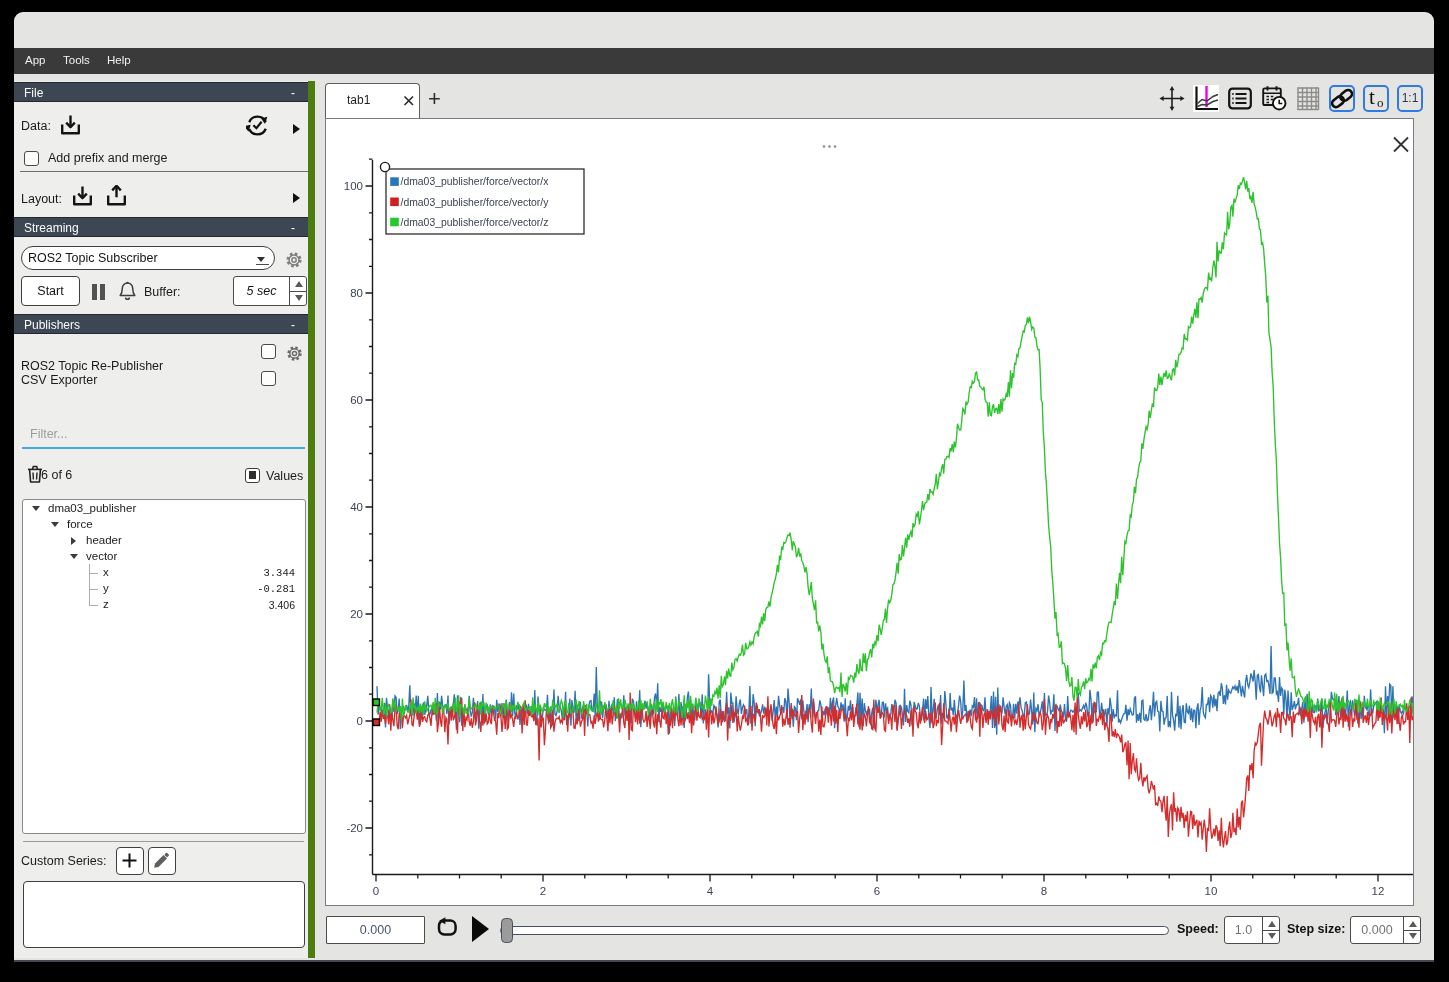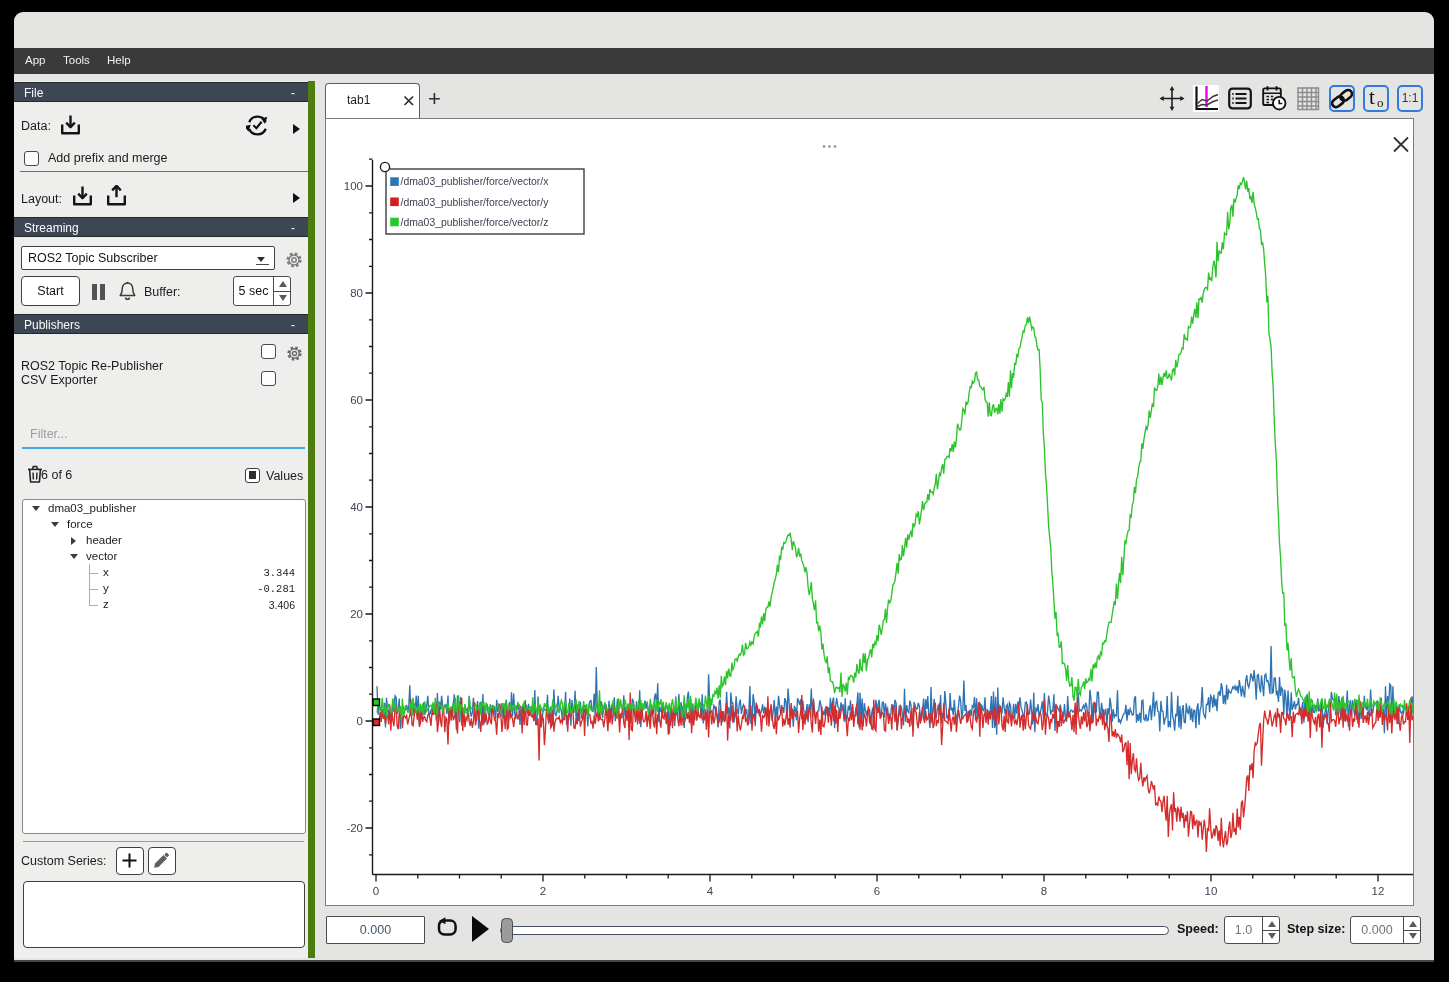--- a/index.html
+++ b/index.html
@@ -74,40 +74,40 @@
   <path d="M10.5 1.5 V12.2" stroke="#141414" stroke-width="2.4"></path>
   <path d="M6.2 8.6 L10.5 13.2 L14.8 8.6" fill="none" stroke="#141414" stroke-width="2.4" stroke-linejoin="round"></path>
 </svg>
 <svg style="position:absolute; left:92px; top:104px;" width="21" height="23" viewBox="0 0 21 23">
   <path d="M2.2 10.5 V19.3 H18.8 V10.5" fill="none" stroke="#141414" stroke-width="2.4" stroke-linejoin="round"></path>
   <path d="M10.5 12.2 V1.8" stroke="#141414" stroke-width="2.4"></path>
   <path d="M6.2 5.4 L10.5 0.8 L14.8 5.4" fill="none" stroke="#141414" stroke-width="2.4" stroke-linejoin="round"></path>
 </svg>
 <div class="rarr" style="left:279px; top:112px;"></div>
 <div class="hdr" style="top:136px;">Streaming<span class="min">-</span></div>
-<div style="position:absolute; left:7px; top:165px; width:254px; height:24px; background:#fff; border:1px solid #3f3f3f; border-radius:2px;">
+<div style="position:absolute; left:7px; top:165px; width:254px; height:24px; background:#fff; border:1px solid #3f3f3f; border-radius:12px;">
   <div style="position:absolute; left:6px; top:3.5px; font-size:12.5px; color:#141414;">ROS2 Topic Subscriber</div>
   <div style="position:absolute; right:9px; top:9.5px; width:0; height:0; border-top:5.5px solid #2e2e2e; border-left:4.5px solid transparent; border-right:4.5px solid transparent;"></div>
   <div style="position:absolute; right:5px; top:17px; width:13px; height:1.2px; background:#4a4a4a;"></div>
 </div>
 <svg style="position:absolute; left:271px; top:170px;" width="18" height="18" viewBox="0 0 18 18">
         <circle cx="9" cy="9" r="6.1" fill="none" stroke="#7e7e7e" stroke-width="3" stroke-dasharray="2.5 2.3"></circle>
         <circle cx="9" cy="9" r="5.0" fill="none" stroke="#7e7e7e" stroke-width="1.4"></circle>
         <circle cx="9" cy="9" r="2.2" fill="none" stroke="#7e7e7e" stroke-width="1.5"></circle>
       </svg>
 <div class="btn" style="left:7px; top:194.5px; width:59px; height:30px; font-size:12.5px; text-align:center; line-height:28px; color:#141414;">Start</div>
 <div style="position:absolute; left:77.5px; top:202.5px; width:5px; height:16.5px; background:#525252;"></div>
 <div style="position:absolute; left:86px; top:202.5px; width:5px; height:16.5px; background:#525252;"></div>
 <svg style="position:absolute; left:105px; top:200px;" width="17" height="20" viewBox="0 0 17 20">
   <path d="M8.5 2 A5.2 5.2 0 0 1 13.7 7.2 C13.7 11 14.6 13 15.8 14.4 H1.2 C2.4 13 3.3 11 3.3 7.2 A5.2 5.2 0 0 1 8.5 2 Z" fill="none" stroke="#3d3d3d" stroke-width="1.5" stroke-linejoin="round"></path>
   <path d="M6.6 16.4 A1.9 1.9 0 0 0 10.4 16.4" fill="none" stroke="#3d3d3d" stroke-width="1.5"></path>
   <circle cx="8.5" cy="1.8" r="1.1" fill="#3d3d3d"></circle>
 </svg>
 <div class="lbl" style="left:130px; top:204px;">Buffer:</div>
-<div class="spin" style="left:219px; top:194.5px; width:58px; height:30px;">
+<div class="spin" style="left:219px; top:194.5px; width:74px; height:30px;font-style:italic;">
   <div class="v" style="line-height:28px; color:#141414;">5 sec</div>
   <div class="up"></div>
         <div class="dn"></div>
         <div class="mid"></div>
 </div>
 <div class="hdr" style="top:233px;">Publishers<span class="min">-</span></div>
 <div class="lbl" style="left:7px; top:278px;">ROS2 Topic Re-Publisher</div>
 <div class="cb" style="left:247px; top:263px;"></div>
 <svg style="position:absolute; left:272px; top:264px;" width="17" height="17" viewBox="0 0 18 18">
         <circle cx="9" cy="9" r="6.1" fill="none" stroke="#6a6a6a" stroke-width="3" stroke-dasharray="2.5 2.3"></circle>

